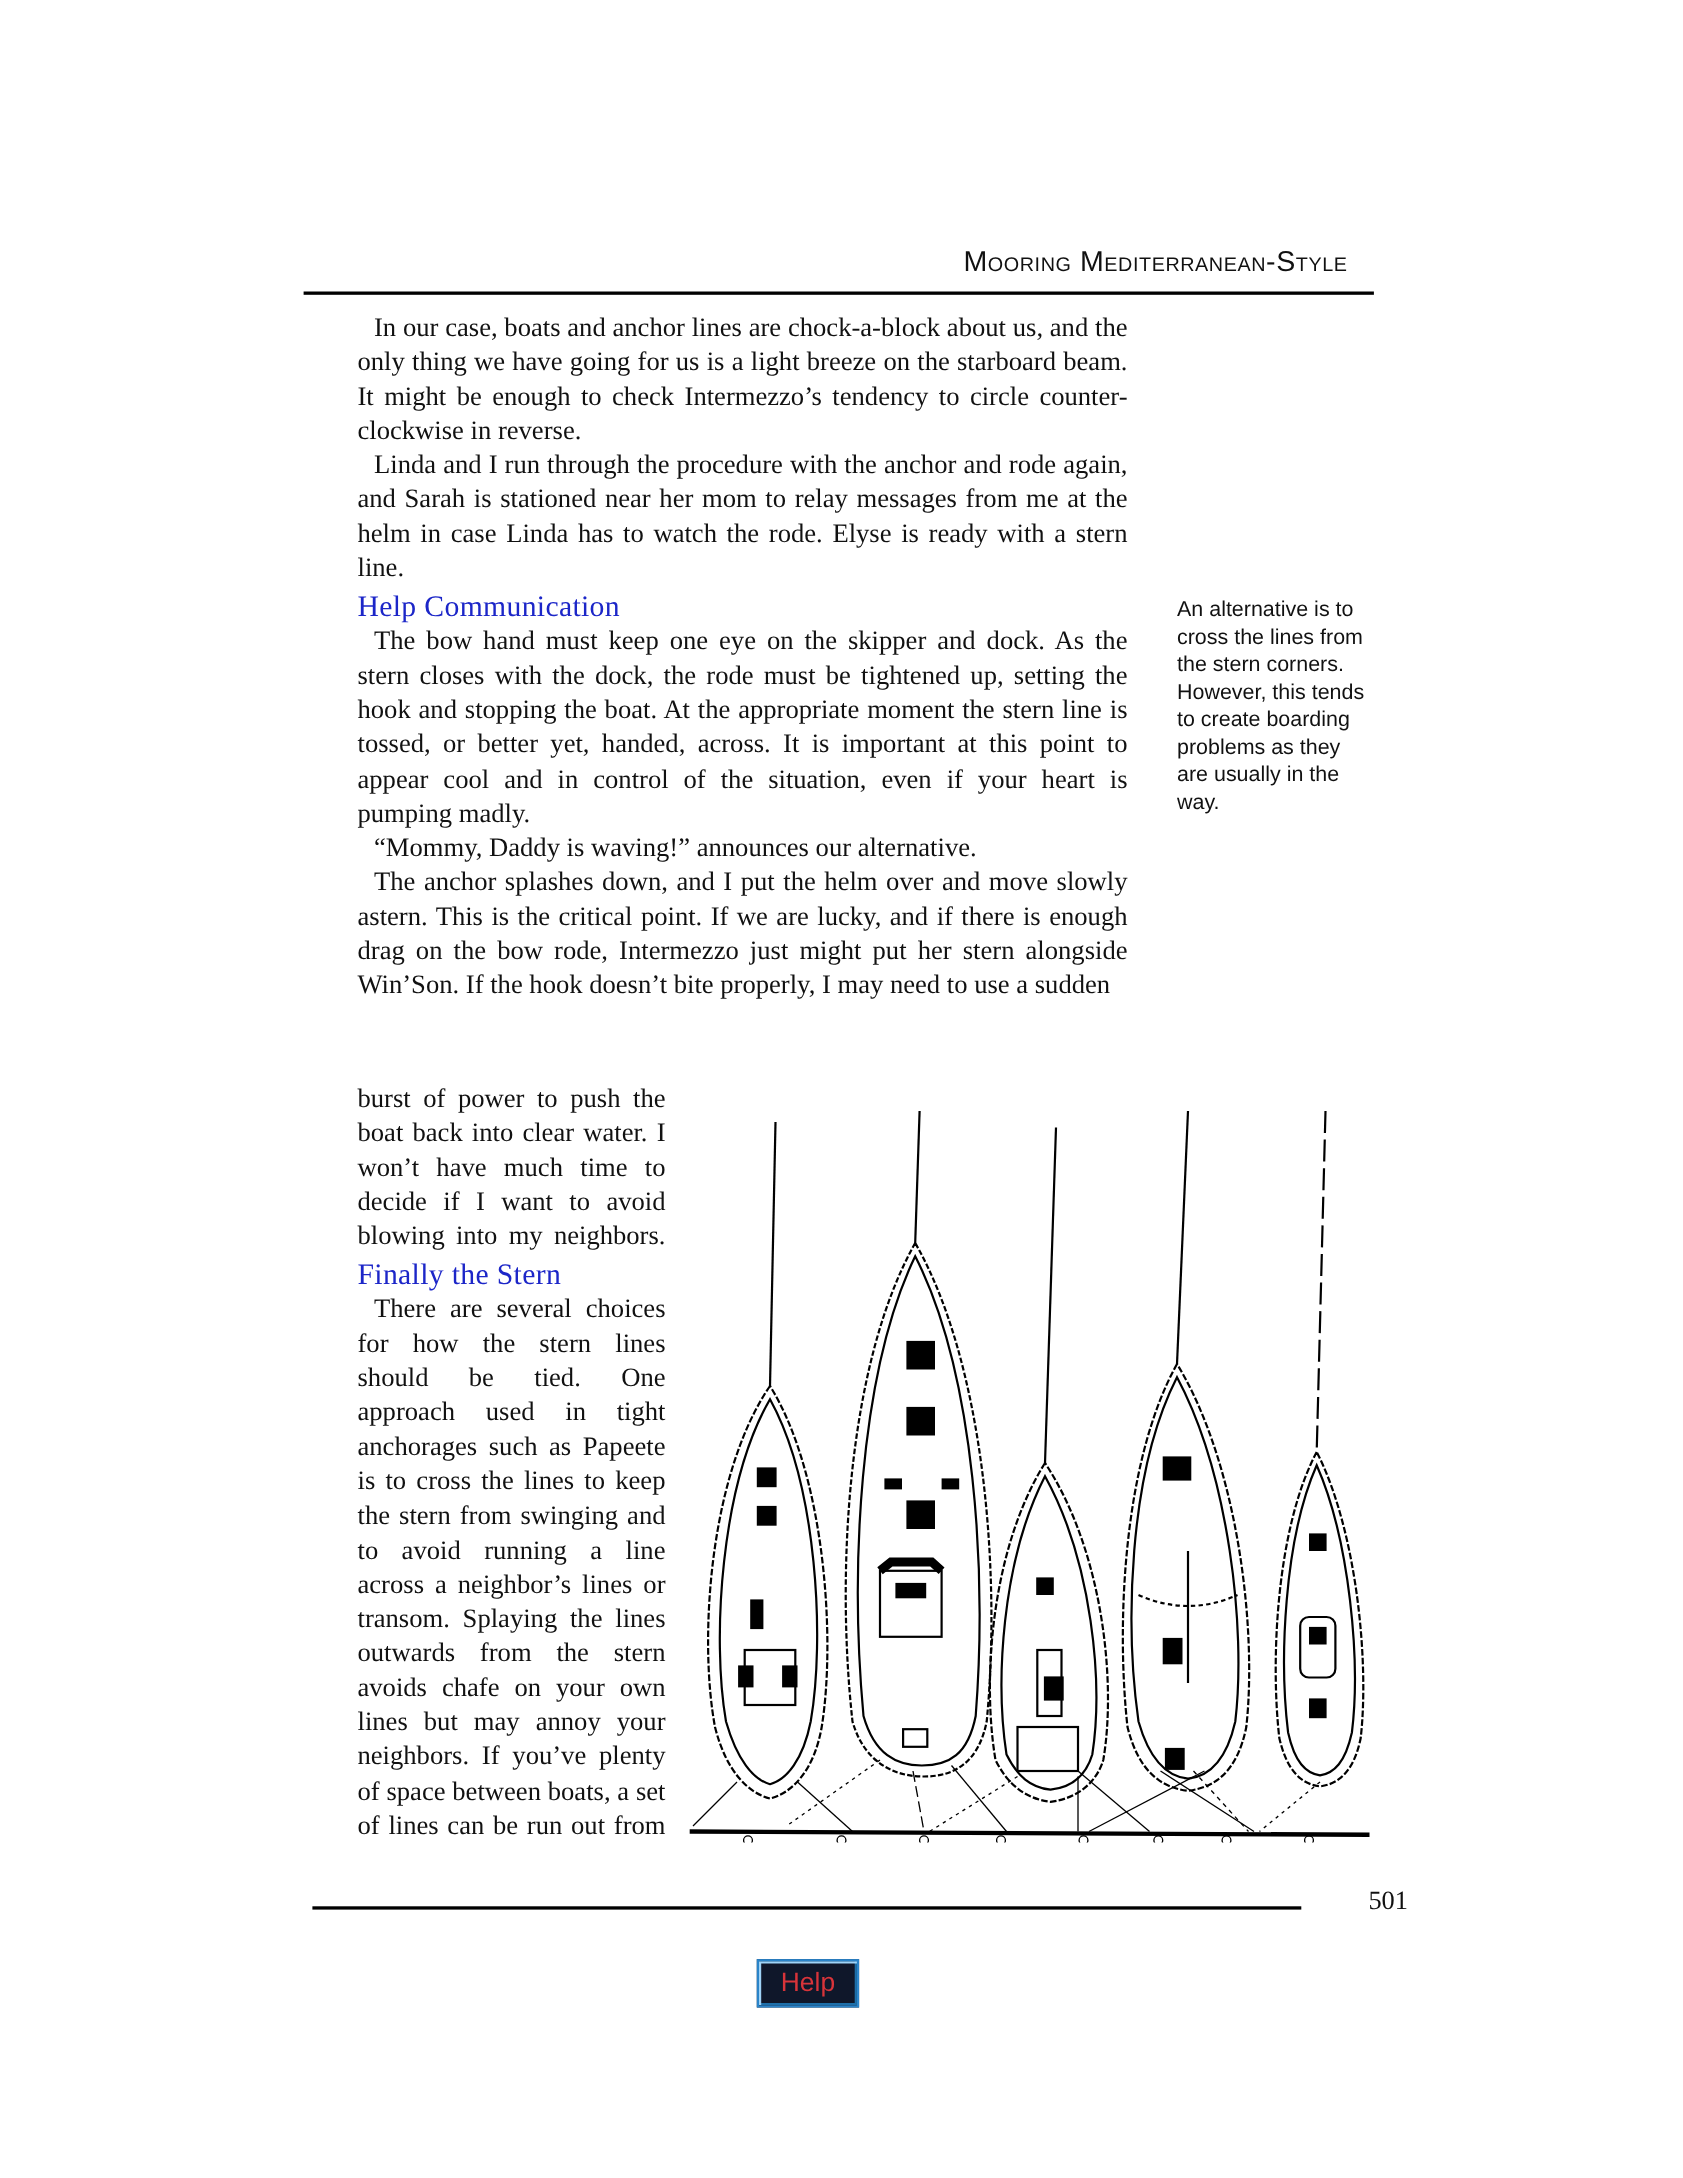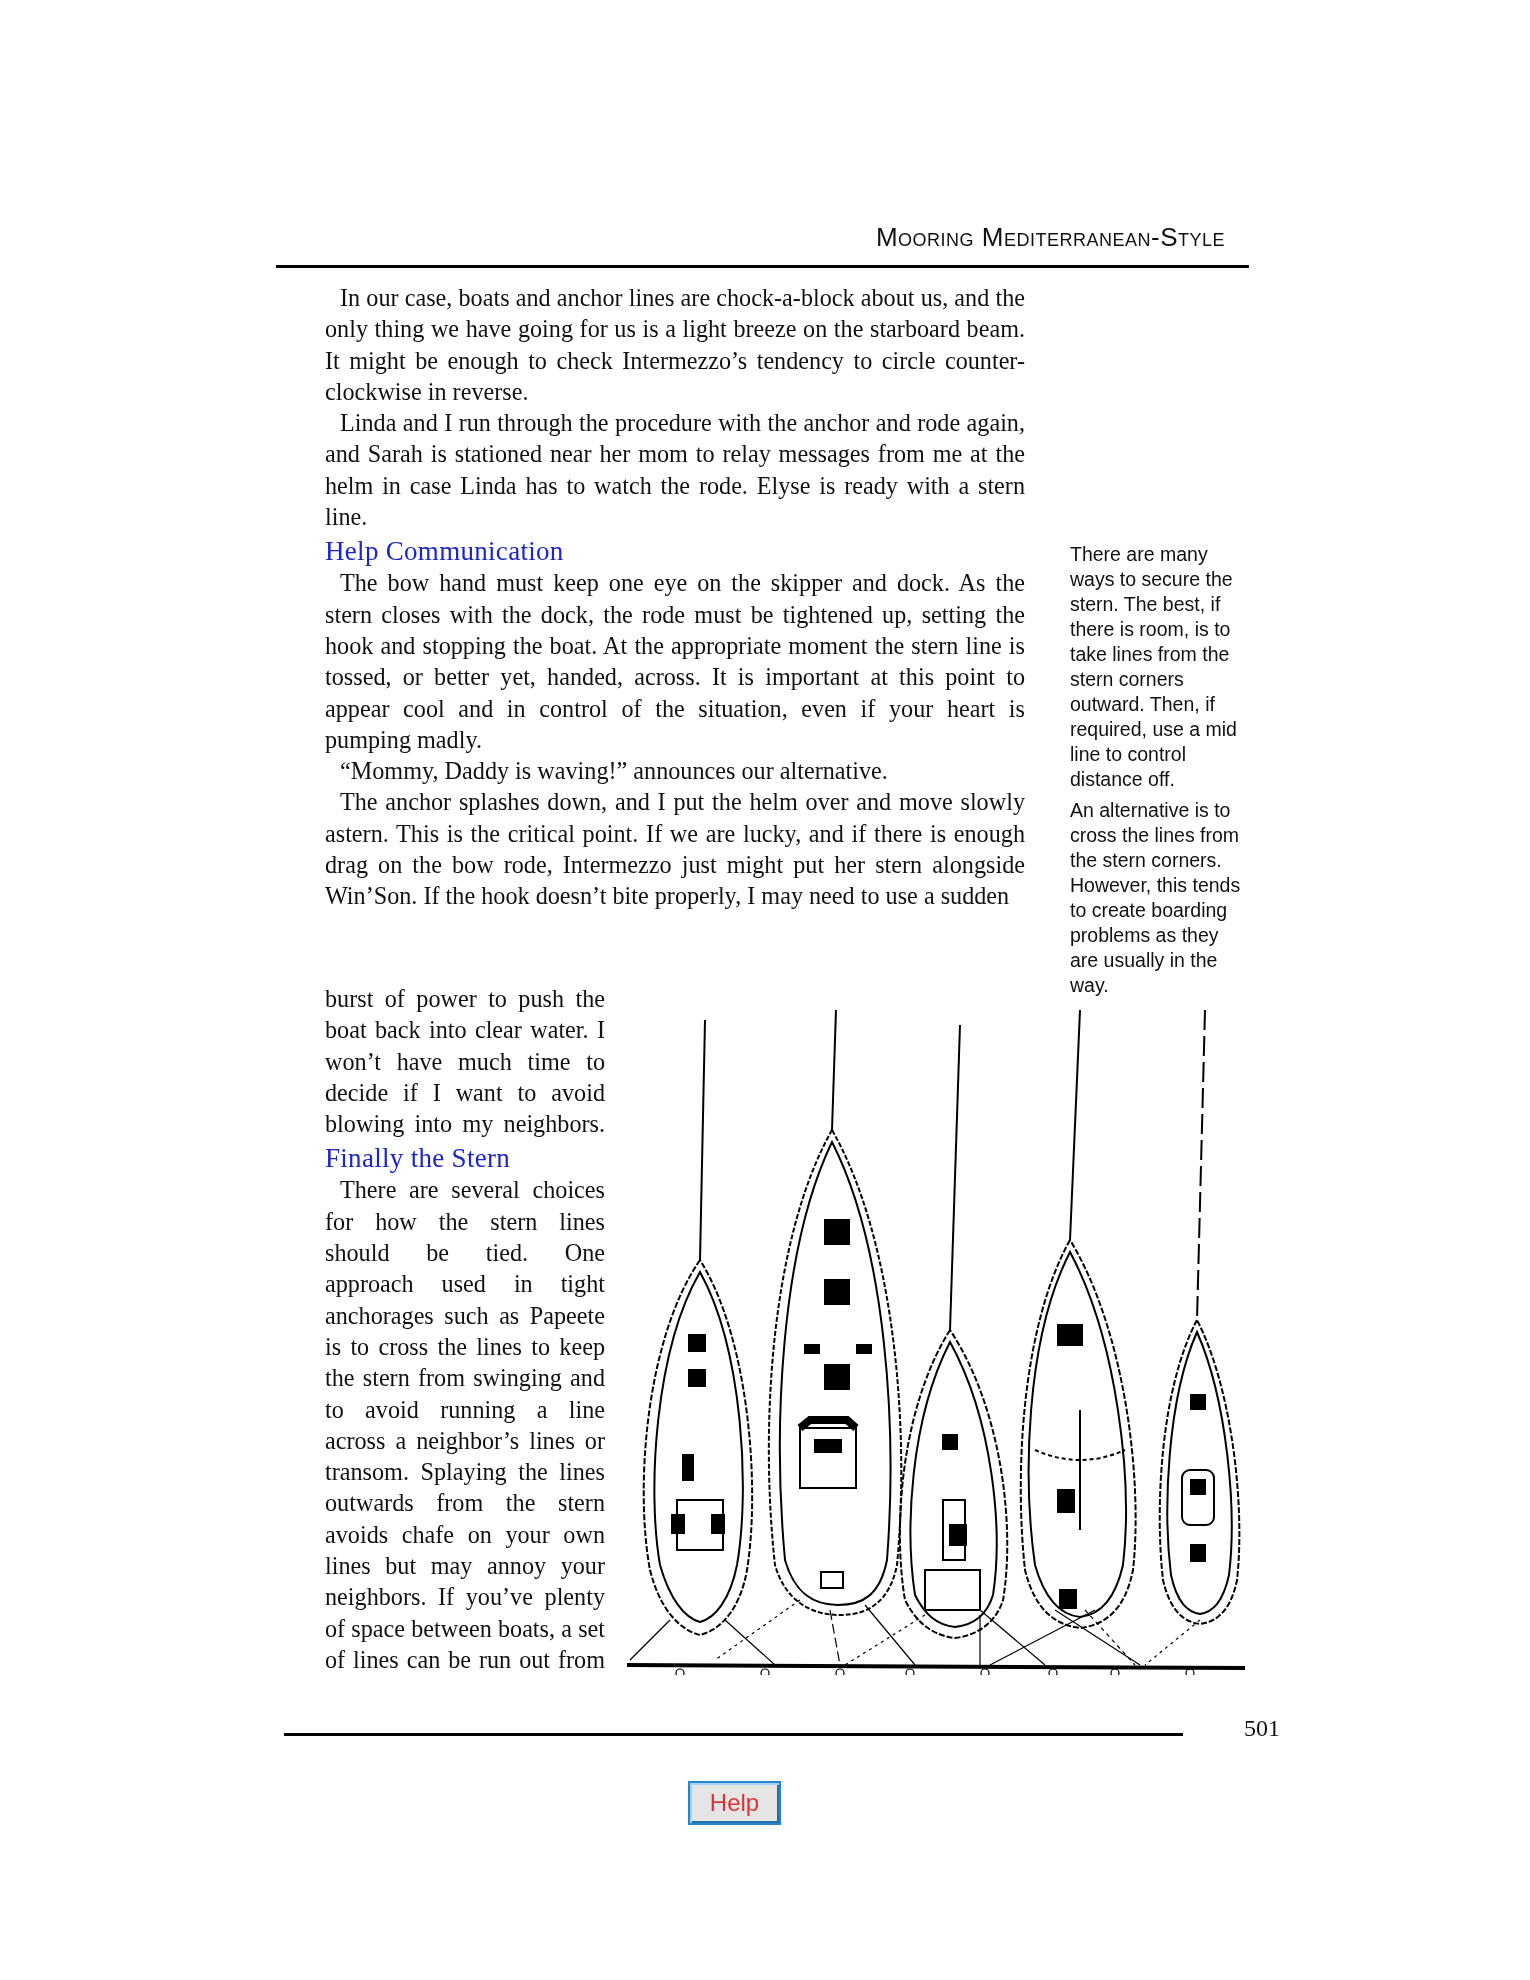--- a/index.html
+++ b/index.html
@@ -16,21 +16,21 @@
   .narrow { position:absolute; left:325px; width:280px; font-size:24.2px; line-height:31.3px;
             text-align:justify; text-align-last:justify; }
   .narrow p { margin:0;font-family:Liberation Serif, serif; }
   .sidebar { position:absolute; left:1070px; top:542px; width:180px;
              font-family:"Liberation Sans", "DejaVu Sans", sans-serif; font-size:19.5px; line-height:25px;
              color:#111; }
   .sidebar p { margin:0 0 6px 0; }
   .rule-bottom { position:absolute; left:284px; top:1733px; width:899px; height:3px; background:#000; }
   .page-num { position:absolute; left:1208px; top:1715px; font-size:24px;margin-left:36px; }
   .help-btn { position:absolute; left:688px; top:1781px; width:93px; height:44px;
-              background:#e5e5e5; border:2px solid #2a84c9; box-shadow: inset 2px 2px 0 #9fd3f7, inset -2px -2px 0 #1d6fa9;
+              background:#0f172a; border:2px solid #2a84c9; box-shadow: inset 2px 2px 0 #9fd3f7, inset -2px -2px 0 #1d6fa9;
               color:#d8343a; font-family:"Liberation Sans", "DejaVu Sans", sans-serif; font-size:24px;
               display:flex; align-items:center; justify-content:center; cursor:pointer; padding:0; }
   .figure { position:absolute; left:625px; top:1010px; width:625px; height:665px; }
 </style>
 </head>
 <body>
 
 <div class="running-head">Mooring Mediterranean-Style</div>
 <div class="rule-top"></div>
 
@@ -43,21 +43,20 @@
   <p>The anchor splashes down, and I put the helm over and move slowly astern. This is the critical point. If we are lucky, and if there is enough drag on the bow rode, Intermezzo just might put her stern alongside Win’Son. If the hook doesn’t bite properly, I may need to use a sudden</p>
 </div>
 
 <div class="narrow" style="top:983px;">
   <p>burst of power to push the boat back into clear water. I won’t have much time to decide if I want to avoid blowing into my neighbors.</p>
   <div class="heading" style="text-align-last:left;">Finally the Stern</div>
   <p style="text-indent:15px;">There are several choices for how the stern lines should be tied. One approach used in tight anchorages such as Papeete is to cross the lines to keep the stern from swinging and to avoid running a line across a neighbor’s lines or transom. Splaying the lines outwards from the stern avoids chafe on your own lines but may annoy your neighbors. If you’ve plenty of space between boats, a set of lines can be run out from</p>
 </div>
 
 <div class="sidebar">
-  <p>There are many ways to secure the stern. The best, if there is room, is to take lines from the stern corners outward. Then, if required, use a mid line to control distance off.</p>
   <p>An alternative is to cross the lines from the stern corners. However, this tends to create boarding problems as they are usually in the way.</p>
 </div>
 
 <div class="figure">
   <svg width="625" height="665" viewBox="0 0 625 665" xmlns="http://www.w3.org/2000/svg">
     <g stroke="#000" fill="none" stroke-width="2">
 
       <line x1="80" y1="10" x2="75" y2="250"></line>
       <line x1="211" y1="0" x2="207" y2="120"></line>
       <line x1="335" y1="15" x2="325" y2="320"></line>

